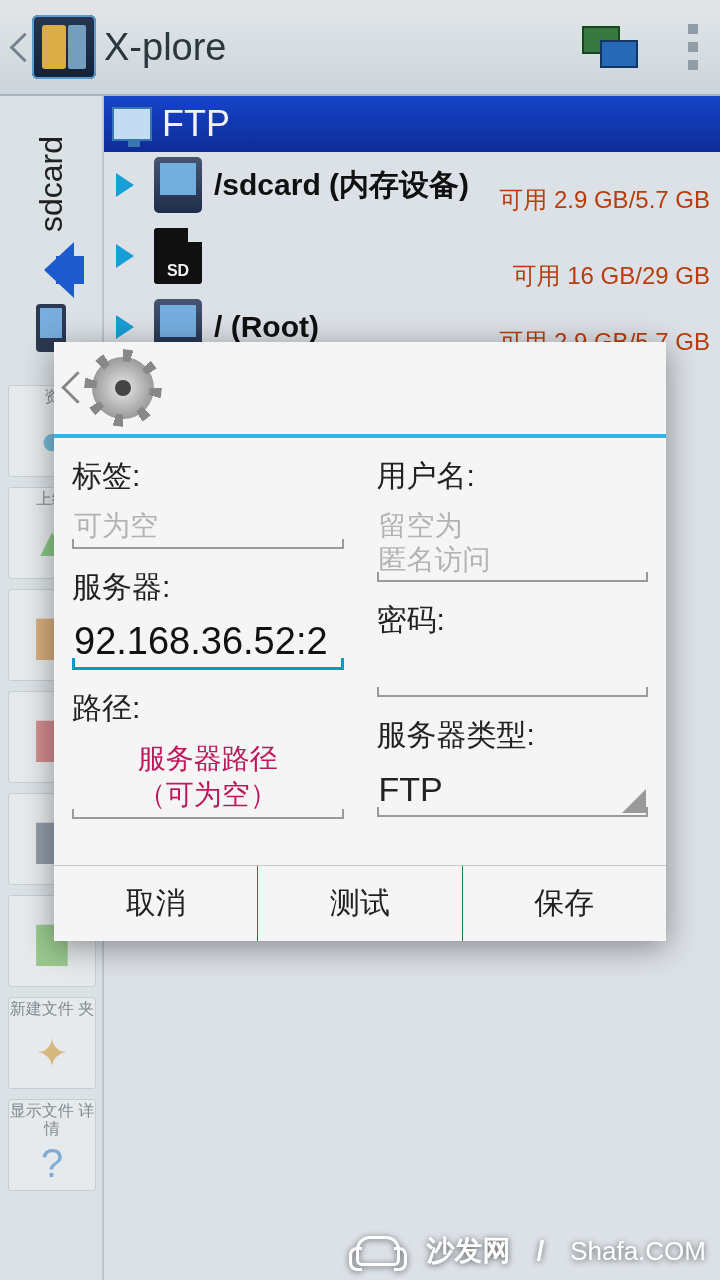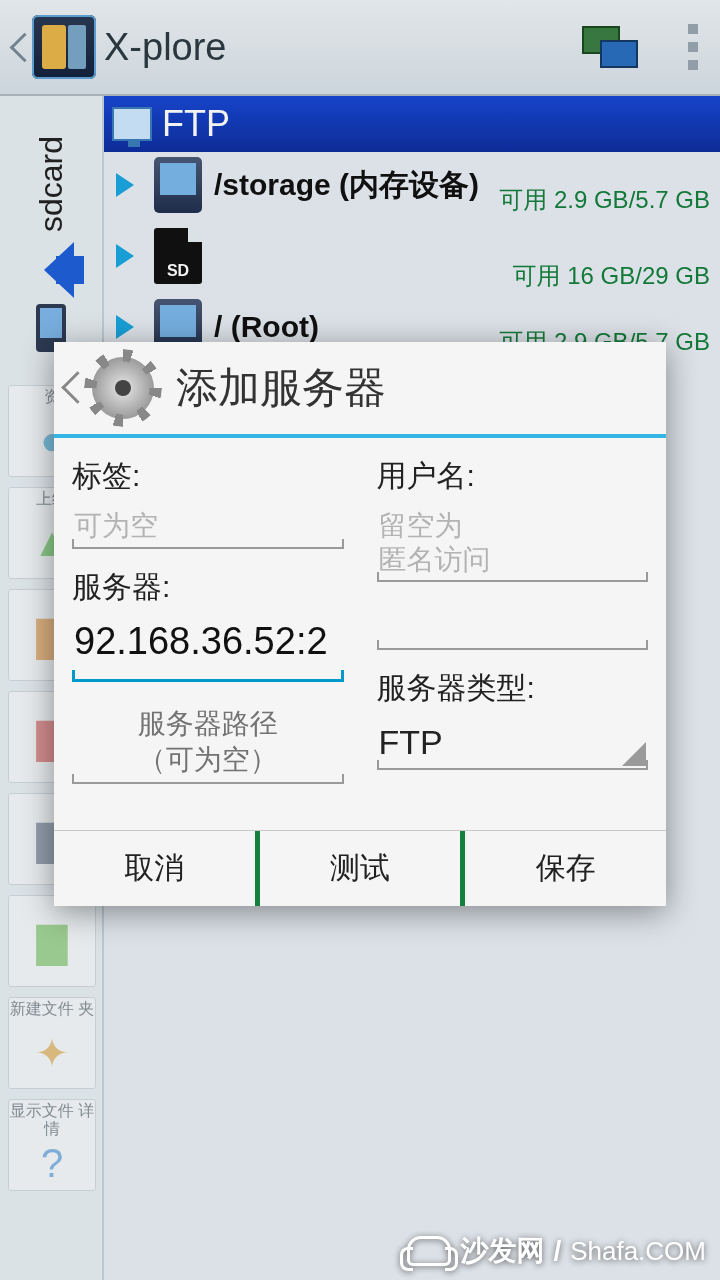--- a/index.html
+++ b/index.html
@@ -75,21 +75,21 @@
   .row{height:66px;display:flex;align-items:center;padding:0 6px 0 12px;position:relative;}
   .row.double{height:76px;}
   .row .tri{width:0;height:0;border:12px solid transparent;border-left:18px solid #1aa7e0;margin-right:8px;}
   .row .rowicon{width:48px;height:56px;margin-right:12px;}
   .phone-ic{background:linear-gradient(#4a5a77,#20304e);border-radius:5px;position:relative;}
   .phone-ic::after{content:"";position:absolute;left:6px;top:6px;right:6px;height:32px;background:#7bb8ea;}
   .sd-ic{background:#111;position:relative;border-radius:3px;}
   .sd-ic::before{content:"";position:absolute;top:0;right:0;width:14px;height:14px;background:#e7eff3;}
   .sd-ic::after{content:"SD";position:absolute;bottom:4px;left:0;right:0;text-align:center;color:#fff;font-size:16px;font-weight:bold;}
   .row .path{font-size:30px;font-weight:bold;color:#111;flex:1;}
-  .row .avail{position:absolute;right:10px;bottom:2px;font-size:24px;color:#15803d;}
+  .row .avail{position:absolute;right:10px;bottom:2px;font-size:24px;color:#c2410c;}
   
   .scrim{position:absolute;inset:0;background:rgba(0,0,0,0.05);}
   .dialog{
     position:absolute; left:54px; top:342px; width:612px;
     background:#f5f5f5; box-shadow:0 6px 30px rgba(0,0,0,0.4);
   }
   .dlg-title{height:96px;display:flex;align-items:center;padding:0 10px;border-bottom:4px solid #33b5e5;}
   .dlg-back{width:24px;height:40px;position:relative;margin-right:4px;}
   .dlg-back::before{content:"";position:absolute;left:2px;top:8px;width:20px;height:20px;border-left:3px solid #888;border-bottom:3px solid #888;transform:rotate(45deg);}
   .gear{width:62px;height:62px;border-radius:50%;background:radial-gradient(#e8e8e8,#7a7a7a);position:relative;margin-right:22px;}
@@ -100,32 +100,32 @@
   .dlg-title .t{font-size:42px;color:#333;}
   .dlg-body{padding:14px 8px 28px;display:flex;gap:13px;}
   .col{flex:1;padding:0 10px;}
   .flabel{font-size:30px;color:#222;margin:4px 0 6px;}
   .field{position:relative;margin-bottom:18px;}
   .field .underline{height:2px;background:#9a9a9a;position:relative;}
   .field .underline::before,.field .underline::after{content:"";position:absolute;bottom:0;width:2px;height:10px;background:#9a9a9a;}
   .field .underline::before{left:0}.field .underline::after{right:0}
   .field.focus .underline,.field.focus .underline::before,.field.focus .underline::after{background:#0099cc;height:3px;}
   .field.focus .underline::before,.field.focus .underline::after{height:12px;width:3px;}
-  .field input{border:none;background:transparent;font-size:32px;width:100%;padding:6px 2px 16px;outline:none;color:#111;}
+  .field input{border:none;background:transparent;font-size:32px;width:100%;padding:6px 2px 4px;outline:none;color:#111;}
   .field input.big{font-size:38px;}
   .field input::placeholder{color:#b3b3b3;}
   .field .ph{font-size:28px;color:#b3b3b3;padding:6px 2px 4px;min-height:40px;white-space:pre-line;line-height:1.2;}
-  .field .ph2{font-size:28px;color:#737373;padding:6px 2px 4px;min-height:72px;white-space:pre-line;line-height:1.3;text-align:center;}
+  .field .ph2{font-size:28px;color:#be185d;padding:6px 2px 4px;min-height:72px;white-space:pre-line;line-height:1.3;text-align:center;}
   .spinner{position:relative;padding:8px 2px 6px;font-size:34px;color:#222;}
   .spinner::after{content:"";position:absolute;right:2px;bottom:2px;width:0;height:0;border:12px solid transparent;border-right-color:#9a9a9a;border-bottom-color:#9a9a9a;}
   .dlg-buttons{height:76px;border-top:1px solid #c9c9c9;display:flex;}
   .dlg-buttons .btn{flex:1;display:flex;align-items:center;justify-content:center;font-size:30px;color:#222;}
-  .dlg-buttons .btn + .btn{border-left:5px solid #15803d;font-family:Liberation Serif, serif;}
-  
-  .watermark{position:absolute;right:14px;bottom:10px;display:flex;align-items:center;gap:9px;color:#fff;filter:drop-shadow(0 1px 3px rgba(0,0,0,0.6));}
+  .dlg-buttons .btn + .btn{border-left:1px solid #15803d;font-family:Liberation Serif, serif;}
+  
+  .watermark{position:absolute;right:14px;bottom:10px;display:flex;align-items:center;gap:26px;color:#fff;filter:drop-shadow(0 1px 3px rgba(0,0,0,0.6));}
   .watermark .sofa{width:44px;height:30px;border:3px solid #fff;border-radius:14px 14px 6px 6px;position:relative;}
   .watermark .sofa::before{content:"";position:absolute;left:-10px;top:8px;width:10px;height:18px;border:3px solid #fff;border-right:none;border-radius:8px 0 0 8px;}
   .watermark .sofa::after{content:"";position:absolute;right:-10px;top:8px;width:10px;height:18px;border:3px solid #fff;border-left:none;border-radius:0 8px 8px 0;}
   .watermark .wm1{font-size:28px;font-weight:bold;}
   .watermark .wm2{font-size:26px;font-weight:normal;}
 </style>
 </head>
 <body>
 
 <div class="actionbar">
@@ -187,21 +187,21 @@
 </div>
 
 <div class="main">
   <div class="ftp-bar">
     <div class="mon"></div>
     <div class="label">FTP</div>
   </div>
   <div class="row">
     <div class="tri"></div>
     <div class="rowicon phone-ic"></div>
-    <div class="path">/storage (内存设备)</div>
+    <div class="path">/sdcard (内存设备)</div>
     <div class="avail">可用 2.9 GB/5.7 GB</div>
   </div>
   <div class="row double">
     <div class="tri"></div>
     <div class="rowicon sd-ic"></div>
     <div class="avail">可用 16 GB/29 GB</div>
   </div>
   <div class="row">
     <div class="tri"></div>
     <div class="rowicon phone-ic"></div>
@@ -209,47 +209,48 @@
     <div class="avail">可用 2.9 GB/5.7 GB</div>
   </div>
 </div>
 
 <div class="scrim"></div>
 
 <div class="dialog">
   <div class="dlg-title">
     <div class="dlg-back"></div>
     <div class="gear"></div>
-    <div class="t">添加服务器</div>
   </div>
   <div class="dlg-body">
     <div class="col">
       <div class="flabel">标签:</div>
       <div class="field">
         <div class="ph">可为空</div>
         <div class="underline"></div>
       </div>
       <div class="flabel">服务器:</div>
       <div class="field focus">
         <input class="big" value="92.168.36.52:2" style="">
         <div class="underline"></div>
       </div>
+      <div class="flabel">路径:</div>
       <div class="field">
         <div class="ph2">服务器路径
 （可为空）</div>
         <div class="underline"></div>
       </div>
     </div>
     <div class="col">
       <div class="flabel">用户名:</div>
       <div class="field">
         <div class="ph" style="min-height:72px">留空为
 匿名访问</div>
         <div class="underline"></div>
       </div>
+      <div class="flabel">密码:</div>
       <div class="field">
         <div class="ph" style="min-height:48px"></div>
         <div class="underline"></div>
       </div>
       <div class="flabel">服务器类型:</div>
       <div class="field">
         <div class="spinner">FTP</div>
         <div class="underline"></div>
       </div>
     </div>

